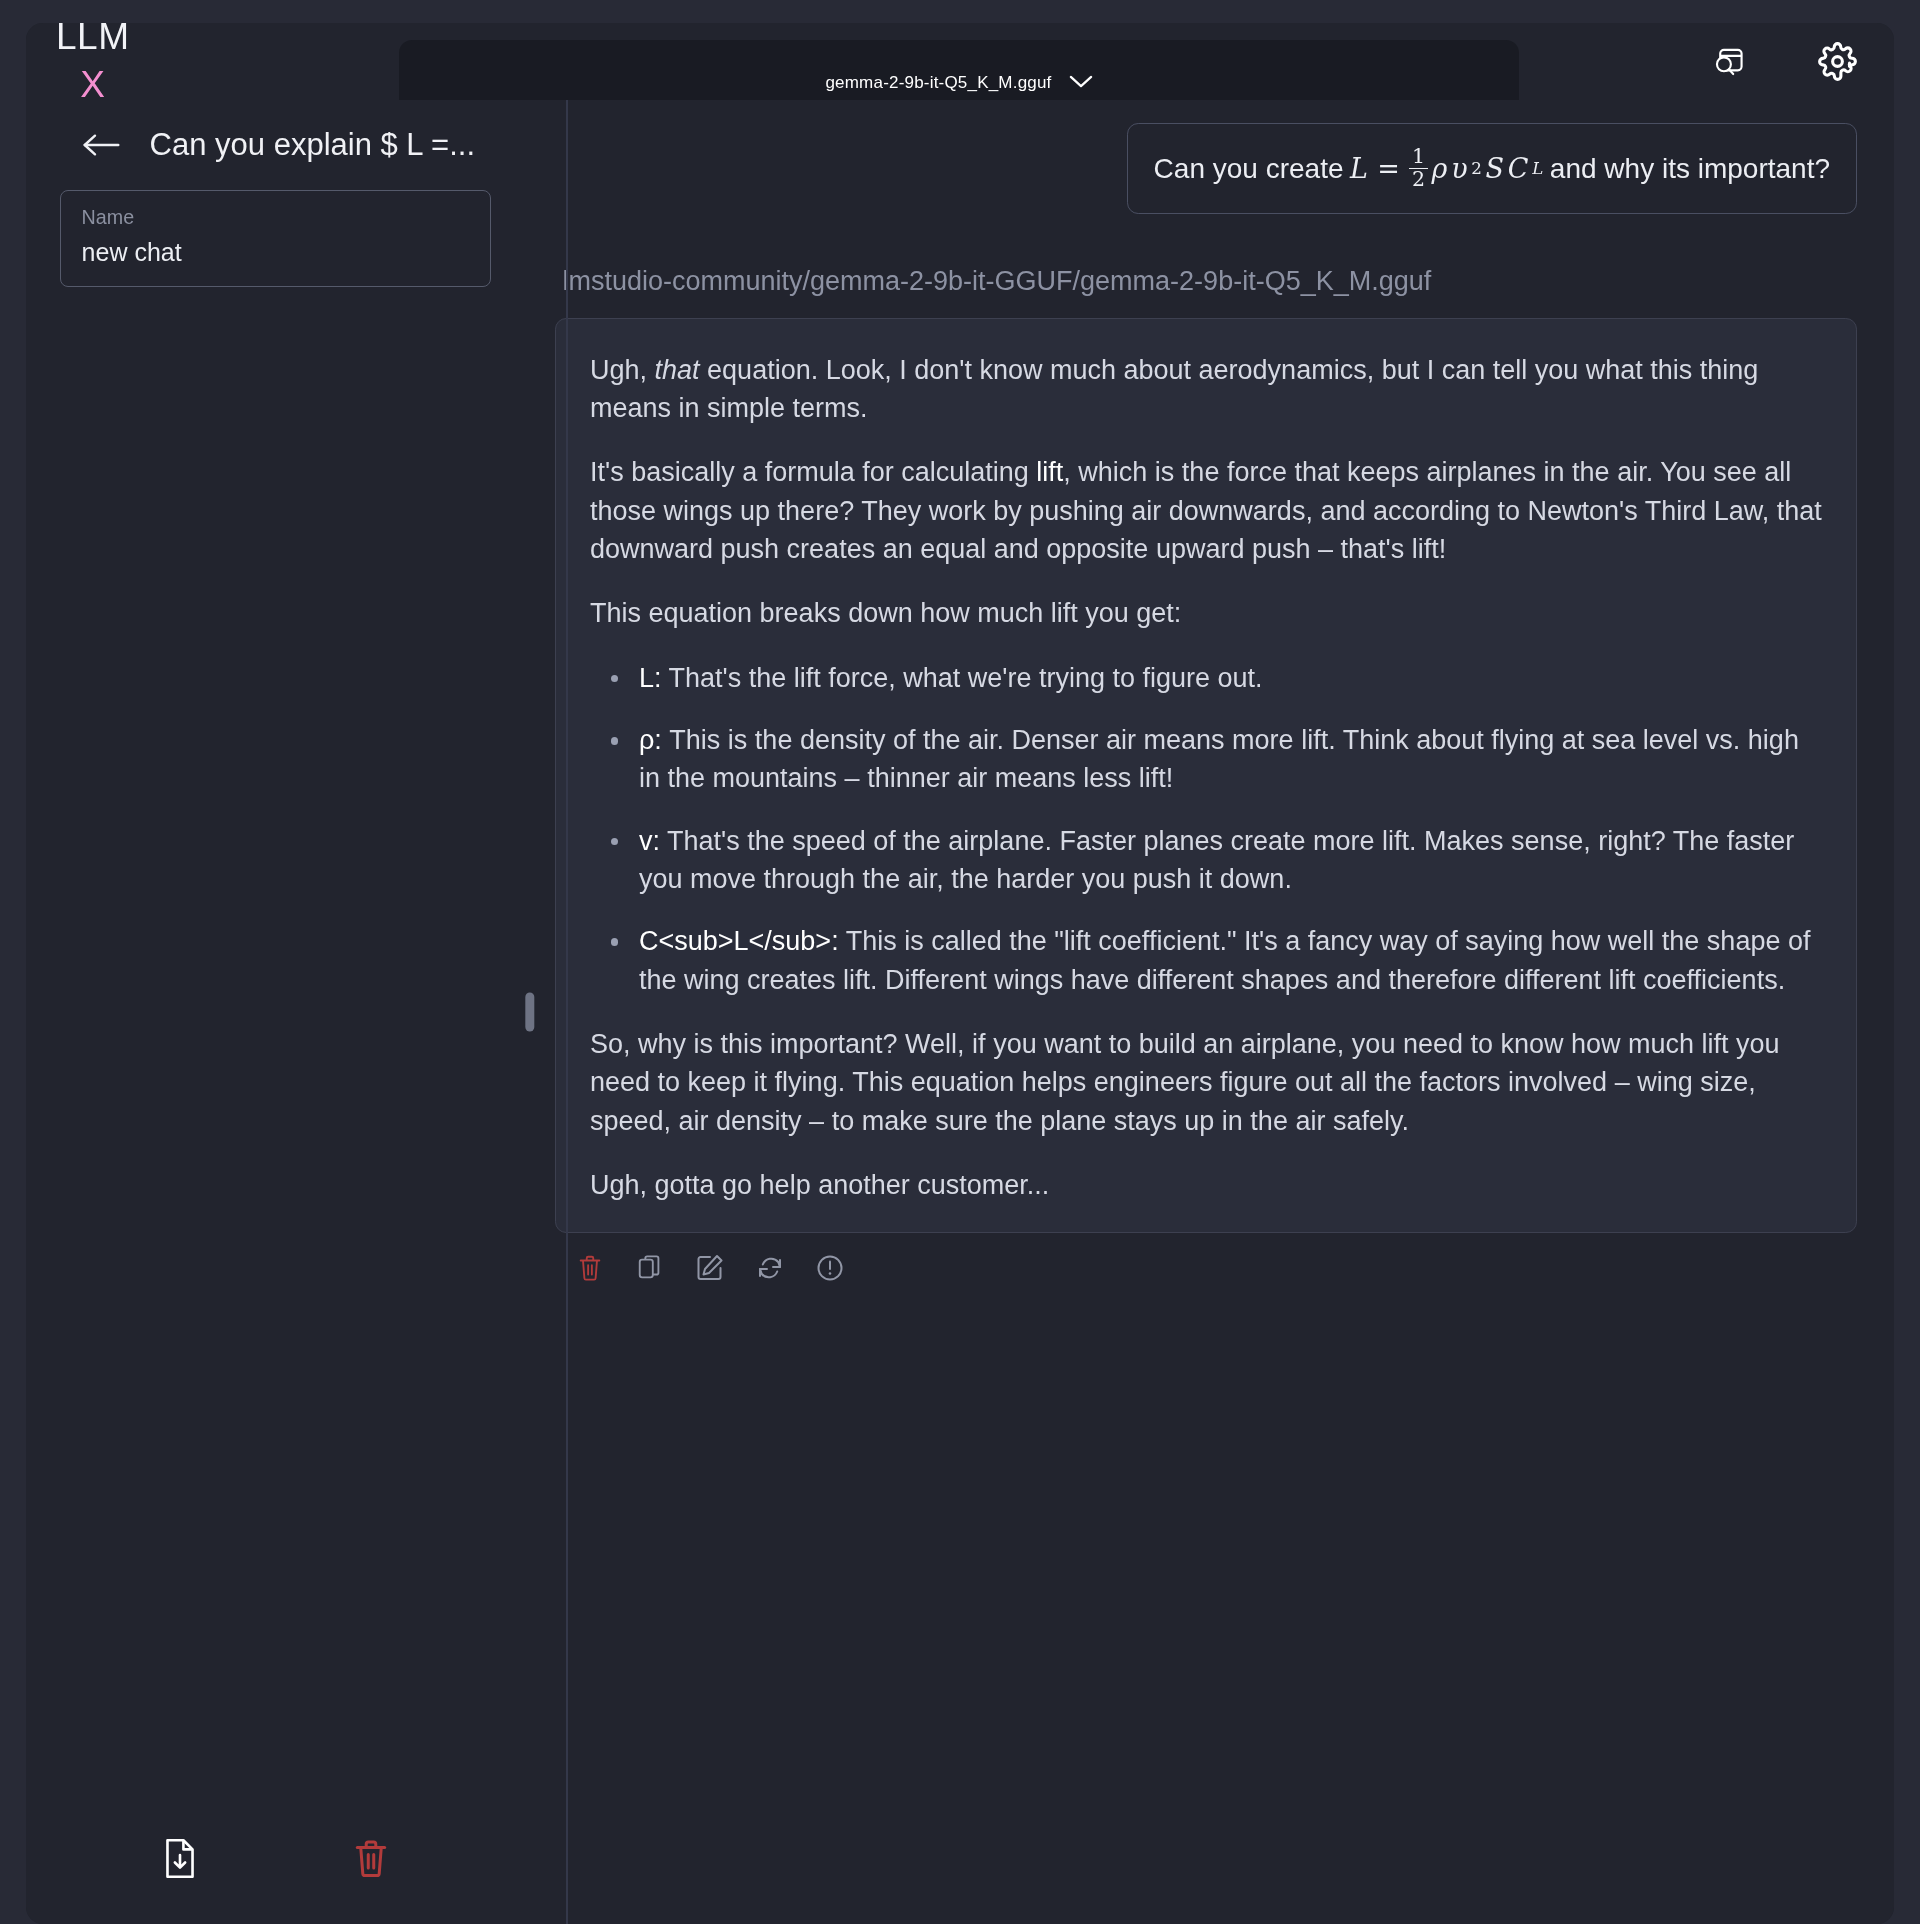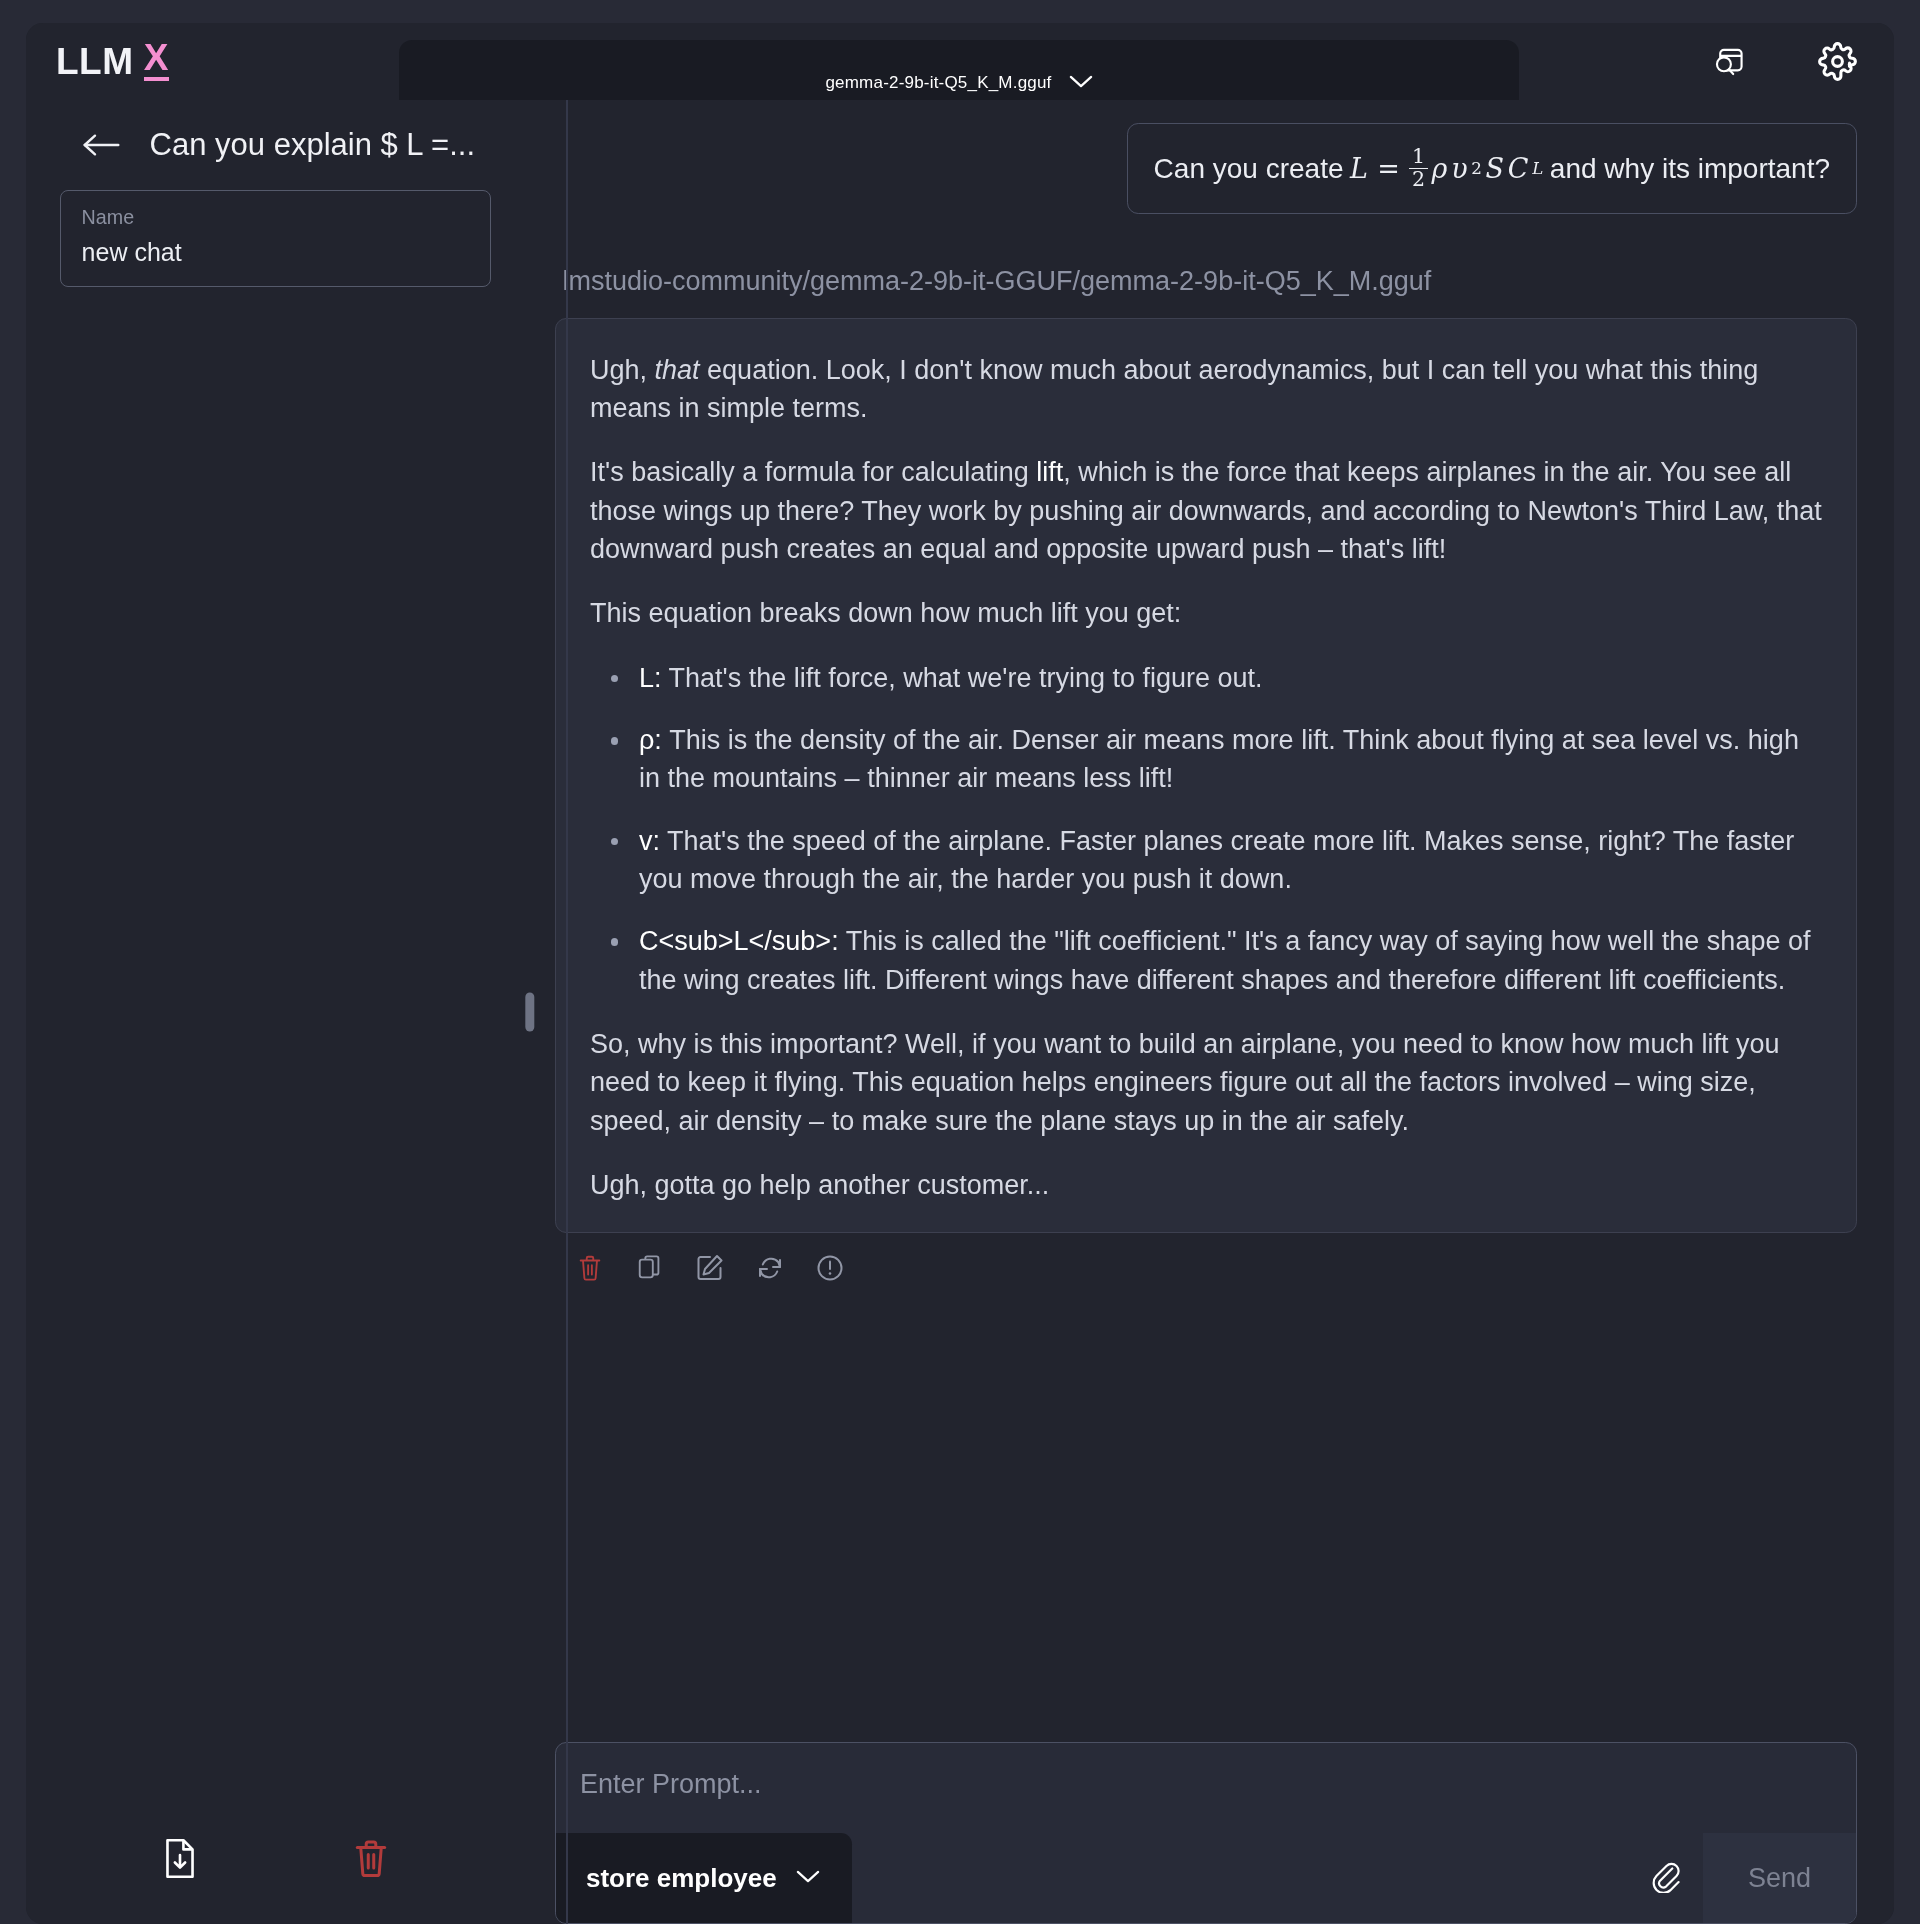--- a/index.html
+++ b/index.html
@@ -30,27 +30,28 @@
     height: 77px;
     flex: 0 0 77px;
     display: flex;
     align-items: center;
     padding: 0 34px 0 30px;
     background: #22242e;
     position: relative;
   }
   .logo {
     font-size: 37px;
-    font-weight: 700;
+    font-weight: 400;
     color: #f2f3f7;
     letter-spacing: 0.5px;
     white-space: nowrap;
     display: flex;
-    align-items: flex-start;
+    align-items: center;
     gap: 10.3px;
+    flex-direction: column;
   }
   .logo .x {
     color: #f48fd0;
     border-bottom: 4.7px solid #f48fd0;
     padding-bottom: 2.8px;
     line-height: .9;
   }
   .model-select {
     position: absolute;
     left: 373px;
@@ -496,43 +497,17 @@
             <svg width="28" height="28" viewBox="0 0 28 28" fill="none">
               <circle cx="14" cy="14" r="11.5" stroke="#9196a6" stroke-width="2"></circle>
               <path d="M14 7.5 V15" stroke="#9196a6" stroke-width="2" stroke-linecap="round"></path>
               <circle cx="14" cy="19.5" r="1.3" fill="#9196a6"></circle>
             </svg>
           </span>
         </div>
 
       </div>
 
-      <div class="composer">
-        <div class="prompt-area">
-          <span class="prompt-placeholder">Enter Prompt...</span>
-        </div>
-        <div class="composer-bar">
-          <div class="persona">
-            <span class="txt">store employee</span>
-            <span>
-              <svg width="24" height="15" viewBox="0 0 26 16" fill="none">
-                <path d="M2 3 L13 13 L24 3" stroke="#ffffff" stroke-width="2.4" stroke-linecap="round" stroke-linejoin="round"></path>
-              </svg>
-            </span>
-          </div>
-          <div class="gap"></div>
-          <div class="attach">
-            <span>
-              <svg width="32" height="32" viewBox="0 0 28 28" fill="none">
-                <path d="M19.5 6.5 L8.8 17.2 A3.7 3.7 0 0 0 14 22.4 L23.2 13.2 A6.2 6.2 0 0 0 14.4 4.4 L5.6 13.2 A8.7 8.7 0 0 0 17.9 25.5 L25 18.4" stroke="#ffffff" stroke-width="1.9" stroke-linecap="round" stroke-linejoin="round"></path>
-              </svg>
-            </span>
-          </div>
-          <div class="send-btn">
-            <span>Send</span>
-          </div>
-        </div>
-      </div>
 
     </div>
   </div>
 </div>
 
 
 </body></html>

